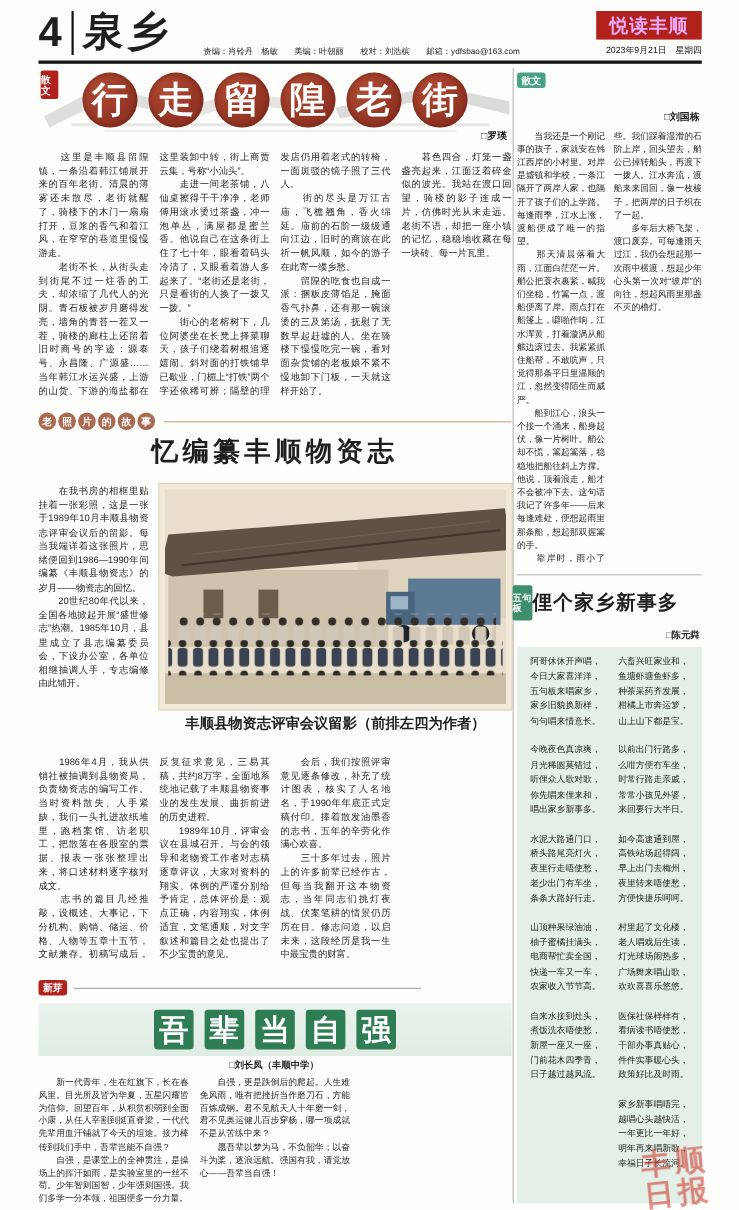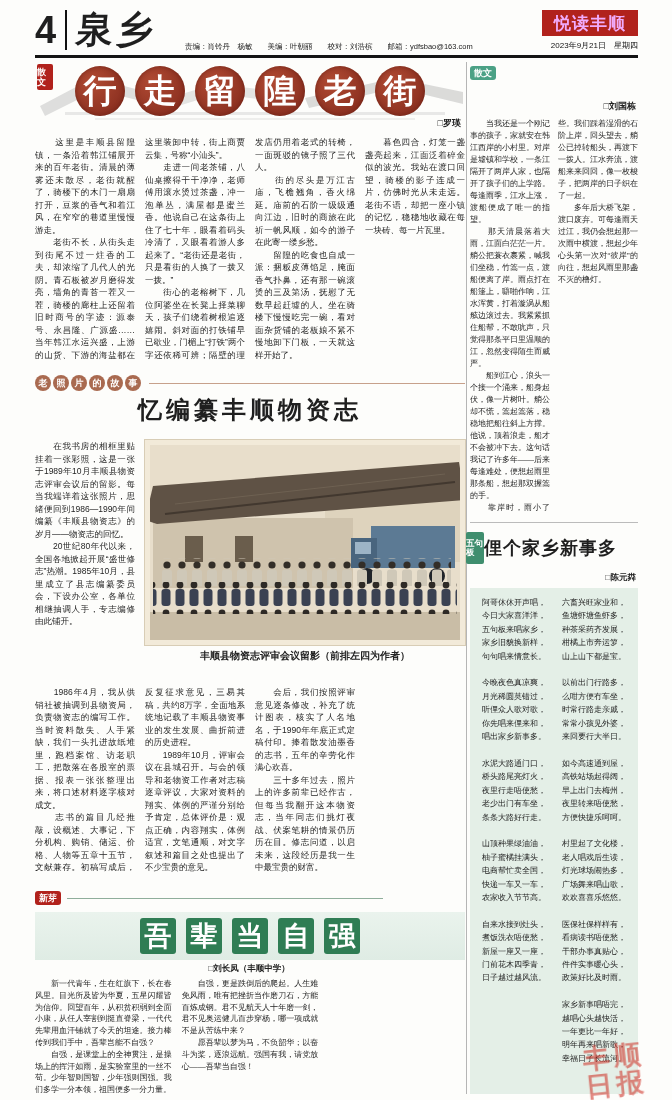--- a/index.html
+++ b/index.html
@@ -43,21 +43,21 @@
       display:flex;align-items:center;justify-content:center;margin-right:2px;}
   .label-line{flex:1;height:1px;background:#c7a18b;margin-left:6px;}
   .story-title{position:absolute;left:35px;top:394px;width:430px;text-align:center;
         font-family:"Liberation Serif",serif;font-weight:900;font-size:24px;letter-spacing:4px;}
   .story-author{position:absolute;left:35px;top:424px;width:428px;text-align:right;font-size:9px;font-weight:bold;}
   .story-top{position:absolute;left:35px;top:440px;width:430px;height:238px;display:flex;}
   .story-leftcol{width:100px;height:238px;font-size:8.5px;line-height:12.5px;text-align:justify;
         white-space:pre-line;overflow:hidden;}
   .photo-wrap{flex:1;margin-left:10px;display:flex;flex-direction:column;align-items:center;}
   .photo-frame{width:320px;height:205px;background:#efe6d2;box-shadow:0 0 0 1px #d8cdb6;}
-  .photo-caption{margin-top:4px;font-size:10px;font-weight:bold;color:#222;}
+  .photo-caption{margin-top:4px;font-size:13px;font-weight:bold;color:#222;}
   .story-bottom{left:35px;top:686px;width:430px;height:198px;column-count:4;column-gap:10px;
         font-size:8.5px;line-height:12.5px;}
   
   .youth-label-row{position:absolute;left:35px;top:890px;width:348px;height:16px;display:flex;align-items:center;}
   .youth-line{flex:1;height:1px;background:#8fae9b;margin-left:6px;}
   .youth-title-row{position:absolute;left:35px;top:912px;width:430px;height:48px;
         background:linear-gradient(#eaf3ed,#dfece4);display:flex;align-items:center;justify-content:center;}
   .gc{width:36px;height:36px;margin:0 5px;background:#2f7d54;color:#fff;border-radius:3px;
       display:flex;align-items:center;justify-content:center;
       font-family:"Liberation Serif",serif;font-weight:bold;font-size:27px;}

